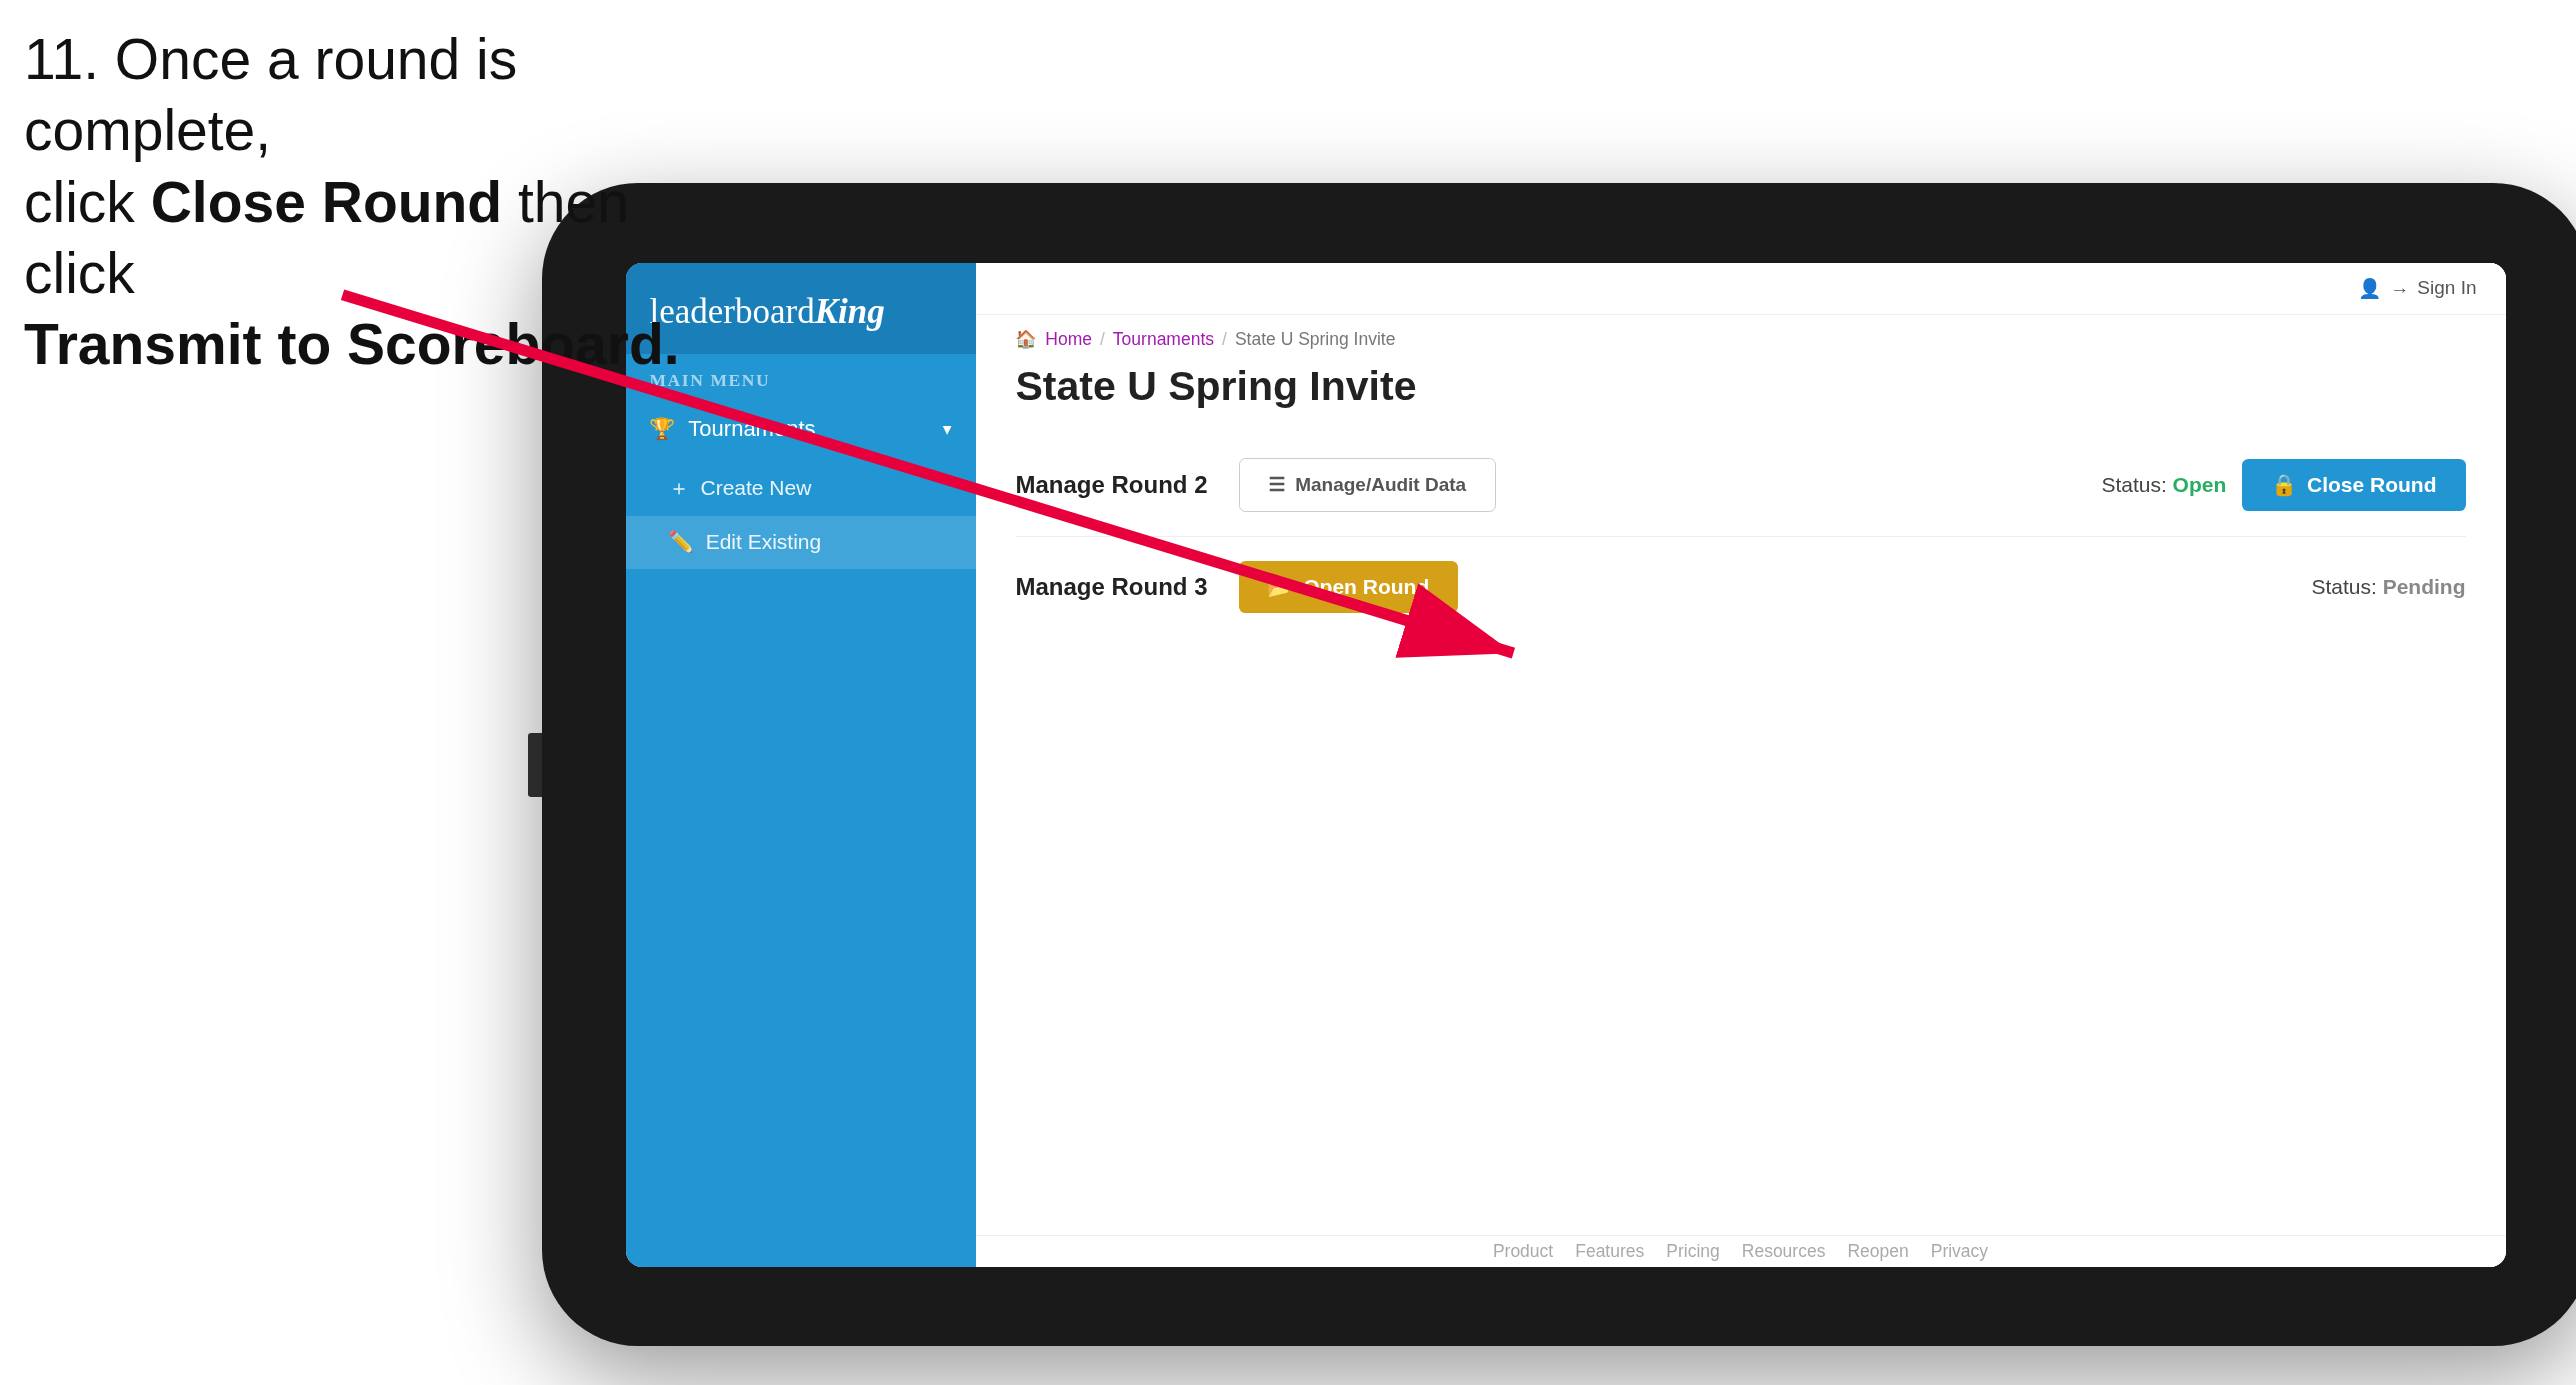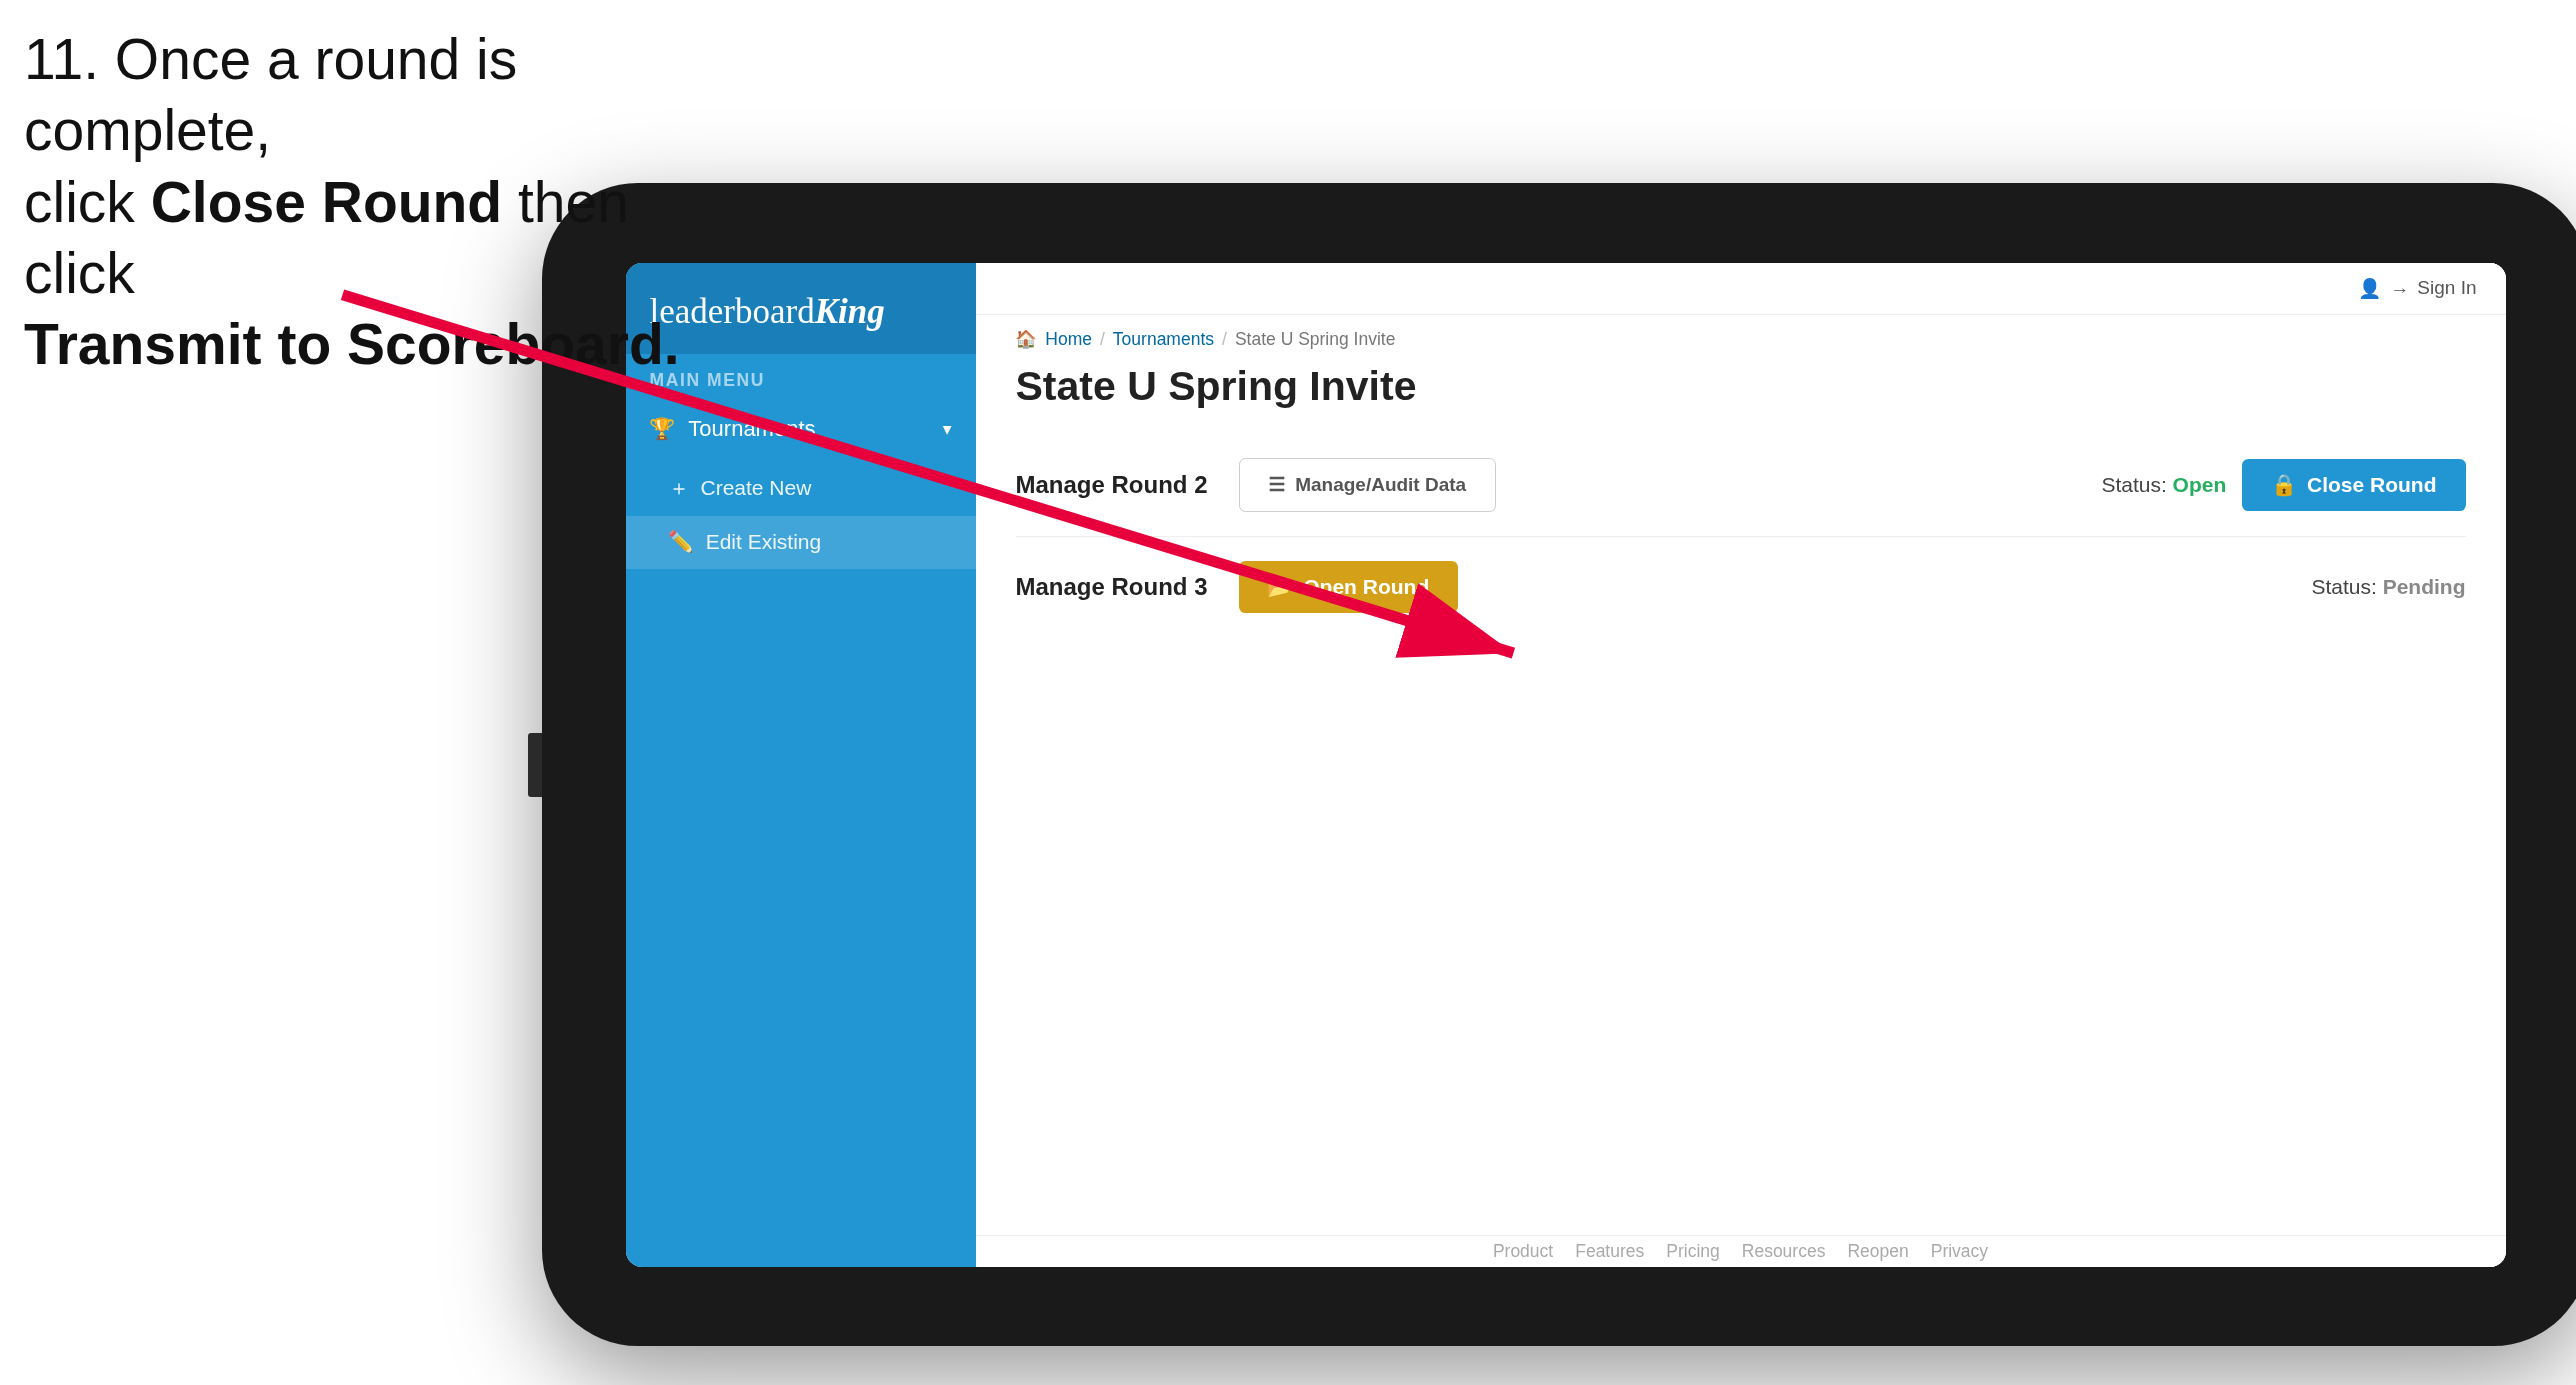--- a/index.html
+++ b/index.html
@@ -95,20 +95,21 @@
       color: #fff;
     }
 
     .main-menu-label {
       padding: 16px 24px 8px;
       font-size: 17.5px;
       color: rgba(255,255,255,0.6);
       letter-spacing: 1.6px;
       text-transform: uppercase;
       font-weight: 600;
+      font-family: Liberation Serif, serif;
     }
 
     .sidebar-item {
       display: flex;
       align-items: center;
       padding: 17.5px 24px;
       color: #fff;
       font-size: 22px;
       cursor: pointer;
       gap: 12.7px;
@@ -158,21 +159,21 @@
 
     
     .breadcrumb {
       display: flex;
       align-items: center;
       gap: 8px;
       padding: 14.3px 40px 8px;
       font-size: 17.5px;
       color: #777;
     }
-    .breadcrumb a { color: #0369a1; text-decoration: none; }
+    .breadcrumb a { color: #a21caf; text-decoration: none; }
     .breadcrumb .sep { color: #bbb; }
 
     
     .page-title {
       padding: 4.8px 40px 24px;
       font-size: 41px;
       font-weight: 700;
       color: #222;
     }
 

